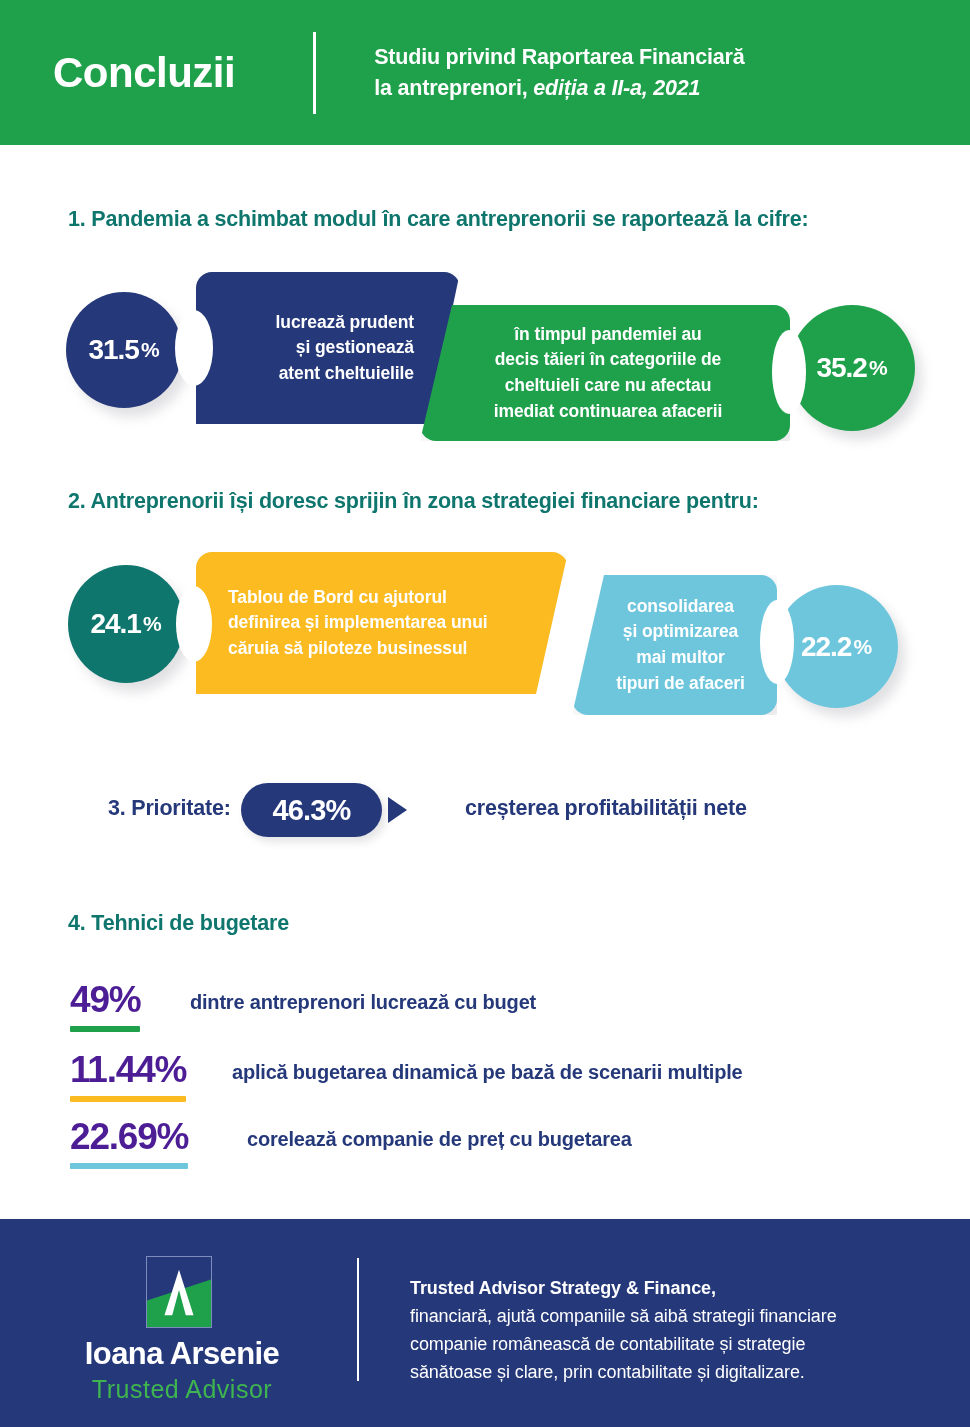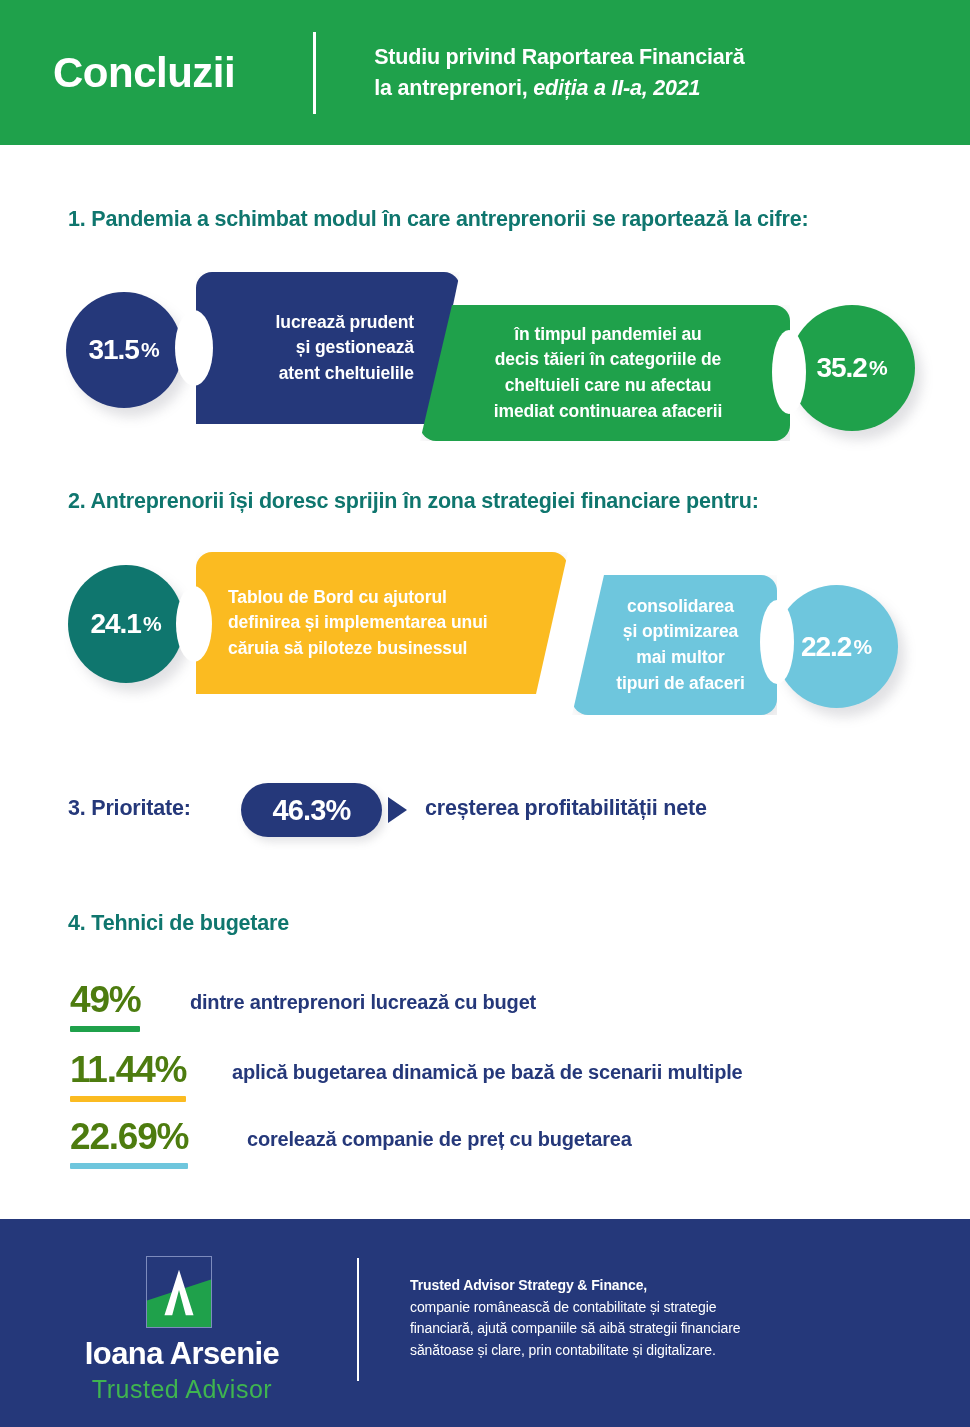--- a/index.html
+++ b/index.html
@@ -106,27 +106,28 @@
     position:absolute;
     width:0; height:0;
     border-top:13px solid transparent;
     border-bottom:13px solid transparent;
     border-left:19px solid #25387a;
   }
   .sec3-label, .sec3-text {
     position:absolute; color:#25387a;
     font-size:21.5px; font-weight:700; letter-spacing:-0.2px;
     white-space:nowrap;
+    margin-left:40px;
   }
 
   
   .stat-row { position:absolute; }
   .stat-num {
     display:inline-block;
-    color:#4d7c0f;
+    color:#4c1d95;
     font-size:37px; font-weight:700; letter-spacing:-1.2px;
     line-height:1;
     padding-bottom:7px;
   }
   .stat-rule { height:6px; border-radius:1px; margin-top:1px; }
   .stat-text {
     position:absolute;
     color:#25387a;
     font-size:20px; font-weight:700; letter-spacing:-0.2px;
     white-space:nowrap;
@@ -161,21 +162,21 @@
     position:absolute; left:62px; top:1375px; width:240px;
     text-align:center;
     color:#3fb54f; font-size:25px; font-weight:400; letter-spacing:0.5px;
   }
   .footer-divider {
     position:absolute; left:357px; top:1258px;
     width:2px; height:123px; background:#ffffff;
   }
   .footer-text {
     position:absolute; left:410px; top:1275px;
-    color:#ffffff; font-size:14px; line-height:1.55; font-weight:400;
+    color:#ffffff; font-size:18px; line-height:1.55; font-weight:400;
     letter-spacing:-0.1px;
   }
   .footer-text .b { font-weight:700; }
 </style>
 </head>
 <body>
 
 <div class="header">
   <div class="header-title">Concluzii</div>
   <div class="header-divider"></div>
@@ -285,16 +286,16 @@
   </svg>
 </div>
 
 <div class="logo-name">Ioana Arsenie</div>
 <div class="logo-tag">Trusted Advisor</div>
 
 <div class="footer-divider"></div>
 
 <div class="footer-text">
   <div class="b">Trusted Advisor Strategy &amp; Finance,</div>
+  <div>financiară, ajută companiile să aibă strategii financiare</div>
   <div>companie românească de contabilitate și strategie</div>
-  <div>financiară, ajută companiile să aibă strategii financiare</div>
   <div>sănătoase și clare, prin contabilitate și digitalizare.</div>
 </div>
 
 </body></html>

